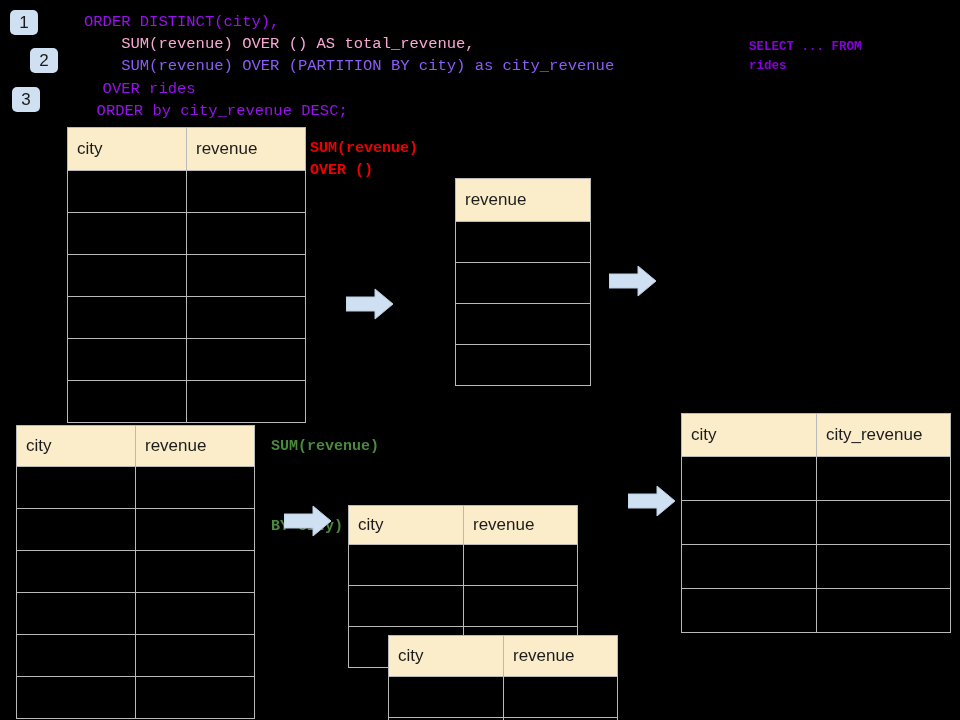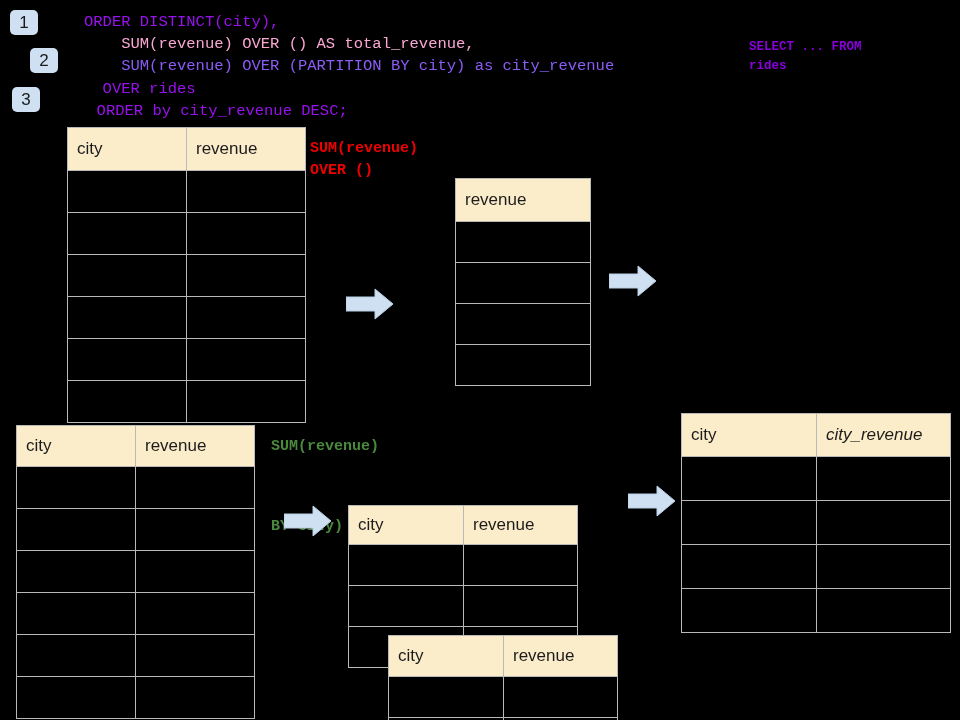--- a/index.html
+++ b/index.html
@@ -300,21 +300,21 @@
   </div>
 
   <table class="tbl" style="left:681px; top:413px; width:269px;">
     <colgroup>
         <col style="width:135px">
         <col style="width:134px">
       </colgroup>
     <thead>
       <tr>
         <th style="height:42px;">city</th>
-        <th style="height:42px;font-style:italic;">city_revenue</th>
+        <th style="height:42px;">city_revenue</th>
       </tr>
     </thead>
     <tbody>
       <tr>
           <td style="height:43px;"></td>
           <td></td>
         </tr>
       <tr>
           <td style="height:43px;"></td>
           <td></td>

